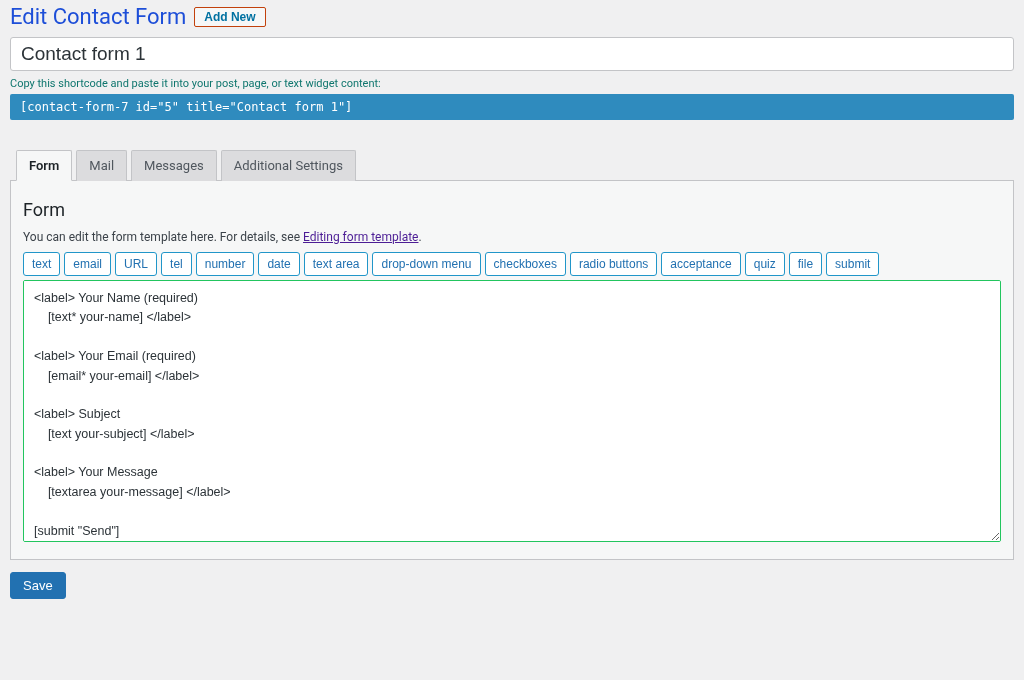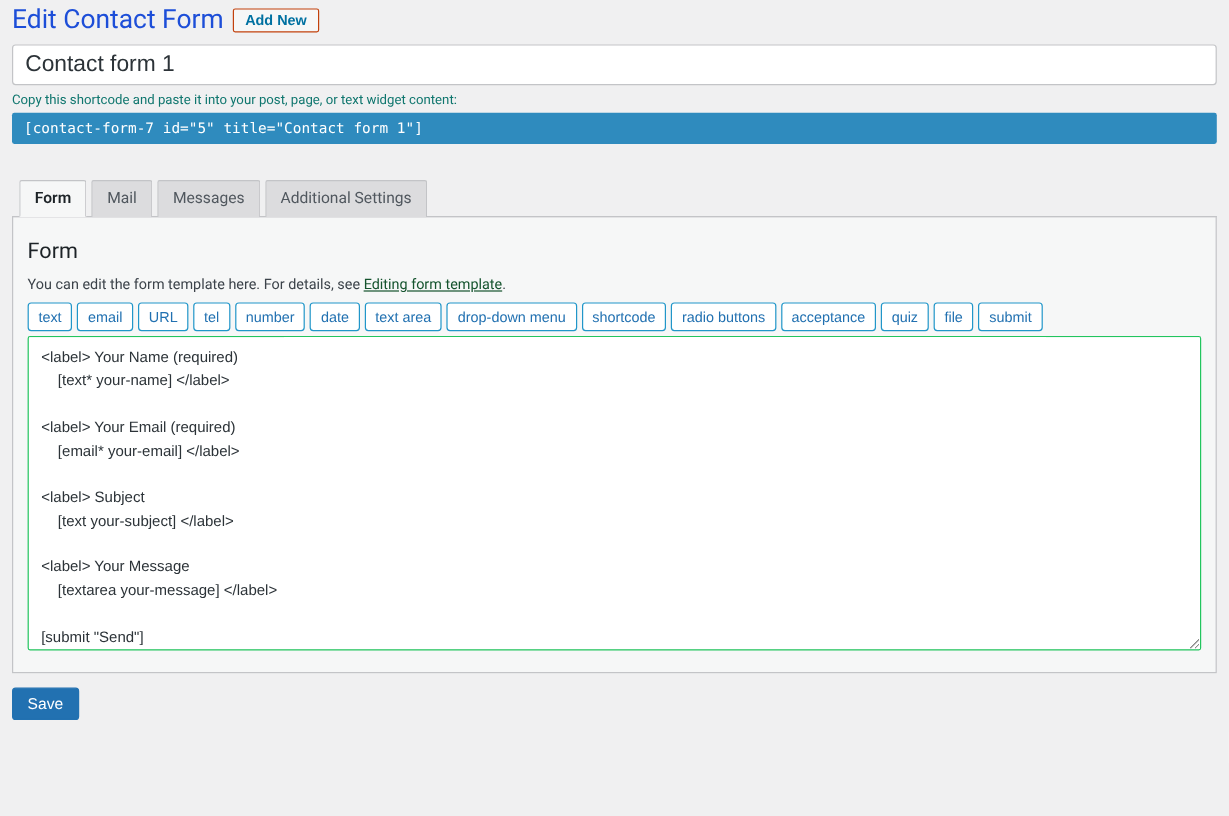--- a/index.html
+++ b/index.html
@@ -106,21 +106,21 @@
     font-weight: 400;
     margin: 6px 0 10px 0;
     color: #1d2327;
   }
   .edit-hint {
     font-size: 12px;
     color: #3c434a;
     margin: 0 0 8px 0;
   }
   .edit-hint a {
-    color: #14532d;
+    color: #4c1d95;
     text-decoration: underline;
   }
   .tag-row {
     display: flex;
     flex-wrap: wrap;
     gap: 4px;
     margin-bottom: 4px;
   }
   .tag-btn {
     border: 1px solid #2196c9;
@@ -191,21 +191,21 @@
 
     <div class="tag-row">
       <button class="tag-btn">text</button>
       <button class="tag-btn">email</button>
       <button class="tag-btn">URL</button>
       <button class="tag-btn">tel</button>
       <button class="tag-btn">number</button>
       <button class="tag-btn">date</button>
       <button class="tag-btn">text area</button>
       <button class="tag-btn">drop-down menu</button>
-      <button class="tag-btn">shortcode</button>
+      <button class="tag-btn">checkboxes</button>
       <button class="tag-btn">radio buttons</button>
       <button class="tag-btn">acceptance</button>
       <button class="tag-btn">quiz</button>
       <button class="tag-btn">file</button>
       <button class="tag-btn">submit</button>
     </div>
 
     <textarea class="code-area" style="">&lt;label&gt; Your Name (required)
     [text* your-name] &lt;/label&gt;
 

